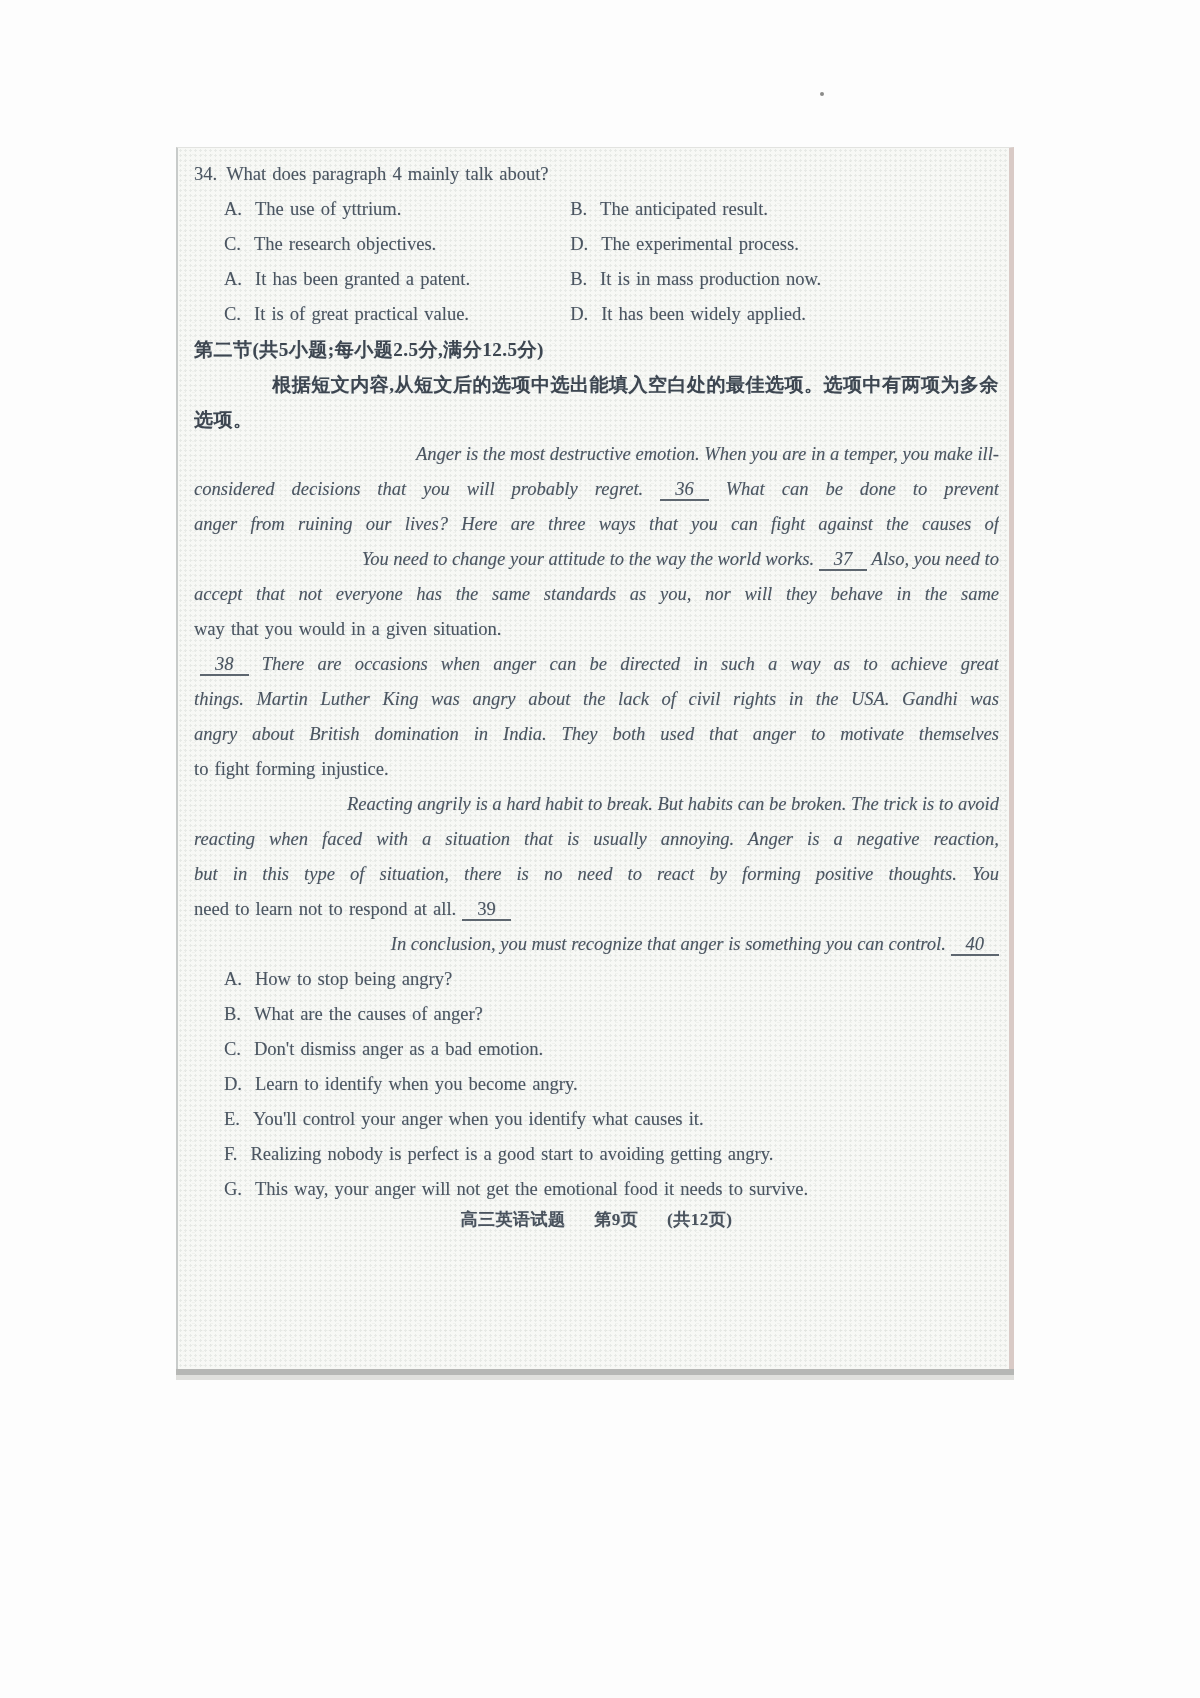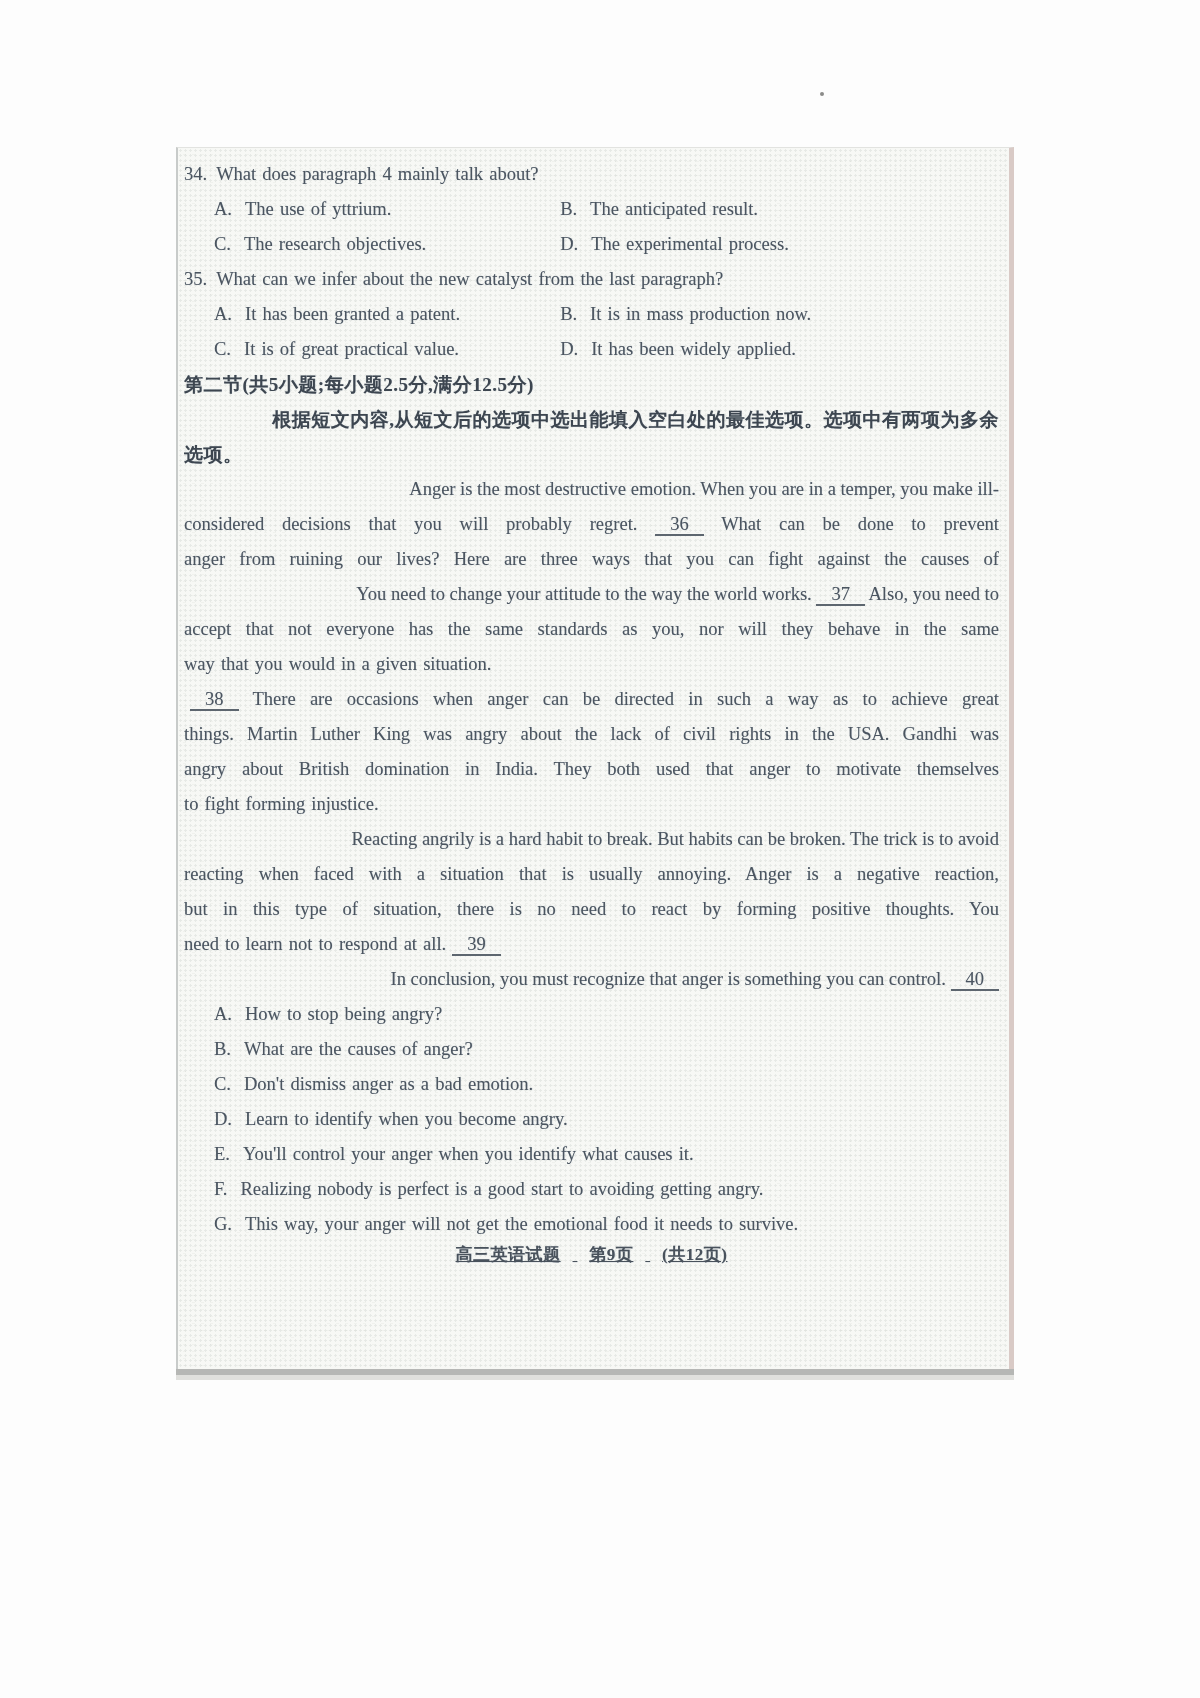--- a/index.html
+++ b/index.html
@@ -7,38 +7,38 @@
     margin: 0; padding: 0;
     width: 1200px; height: 1698px;
     background: #fdfdfd;
     font-family: "Liberation Serif", "DejaVu Serif", serif;
   }
   .stage { position: relative; width: 1200px; height: 1698px; overflow: hidden; }
 
   .paper {
     position: absolute; left: 176px; top: 147px;
     width: 838px; height: 1222px;
-    padding: 9px 10px 0 6px;
+    padding: 9px 10px 0 16px;
     background-color: #f7f8f5;
     background-image:
       radial-gradient(rgba(150,160,150,0.16) 1px, transparent 1.3px),
       radial-gradient(rgba(170,175,165,0.10) 1px, transparent 1.2px);
     background-size: 5px 5px, 9px 7px;
     background-position: 0 0, 2px 3px;
     border-top: 1px solid #e2e3e0;
     border-left: 2px solid #c8cbca;
     border-right: 5px solid #d9cac6;
     box-shadow: 0 6px 0 #b6b7b5, 0 11px 0 #e0e0dd;
     color: #4b5560;
     font-size: 18.5px;
     text-shadow: 0.3px 0.3px 0.7px rgba(90,110,135,0.35);
   }
 
   .line { height: 35px; line-height: 35px; overflow: hidden; word-spacing: 1.5px; }
-  .j { text-align: justify; word-spacing: normal; }
+  .j { text-align: justify; word-spacing: normal; font-style: italic; }
   .j::after { content: ""; display: inline-block; width: 100%; }
   .indent { text-indent: 38px; text-align: right; }
   .indent-sm { text-indent: 6px; }
 
   .qnum { margin-right: 9px; }
   .optrow { padding-left: 30px; }
   .opt-left { display: inline-block; width: 340px; }
   .olabel { margin-right: 13px; }
 
   .zh { color: #3d4650; font-weight: 600; letter-spacing: 0.5px; font-size: 19px; }
@@ -48,21 +48,20 @@
     padding: 0 15px;
   }
 
   .choicerow { padding-left: 30px; }
 
   .footer {
     height: 26px; line-height: 26px;
     text-align: center;
     font-size: 17px;
     color: #49525c;
-    text-decoration: underline;
   }
   .footer span { margin: 0 12px; }
 
   .dot-artifact {
     position: absolute; left: 820px; top: 92px;
     width: 4px; height: 4px; border-radius: 50%;
     background: #8b8b89;
   }
 </style>
 </head>
@@ -78,23 +77,20 @@
     </div>
     <div class="line optrow">
       <span class="opt-left"><span class="olabel">A.</span><span>The use of yttrium.</span></span>
       <span><span class="olabel">B.</span><span>The anticipated result.</span></span>
     </div>
     <div class="line optrow">
       <span class="opt-left"><span class="olabel">C.</span><span>The research objectives.</span></span>
       <span><span class="olabel">D.</span><span>The experimental process.</span></span>
     </div>
 
-    <div class="line">
-      <span class="qnum">35.</span><span>What can we infer about the new catalyst from the last paragraph?</span>
-    </div>
     <div class="line optrow">
       <span class="opt-left"><span class="olabel">A.</span><span>It has been granted a patent.</span></span>
       <span><span class="olabel">B.</span><span>It is in mass production now.</span></span>
     </div>
     <div class="line optrow">
       <span class="opt-left"><span class="olabel">C.</span><span>It is of great practical value.</span></span>
       <span><span class="olabel">D.</span><span>It has been widely applied.</span></span>
     </div>
 
     <div class="line zh">第二节(共5小题;每小题2.5分,满分12.5分)</div>

